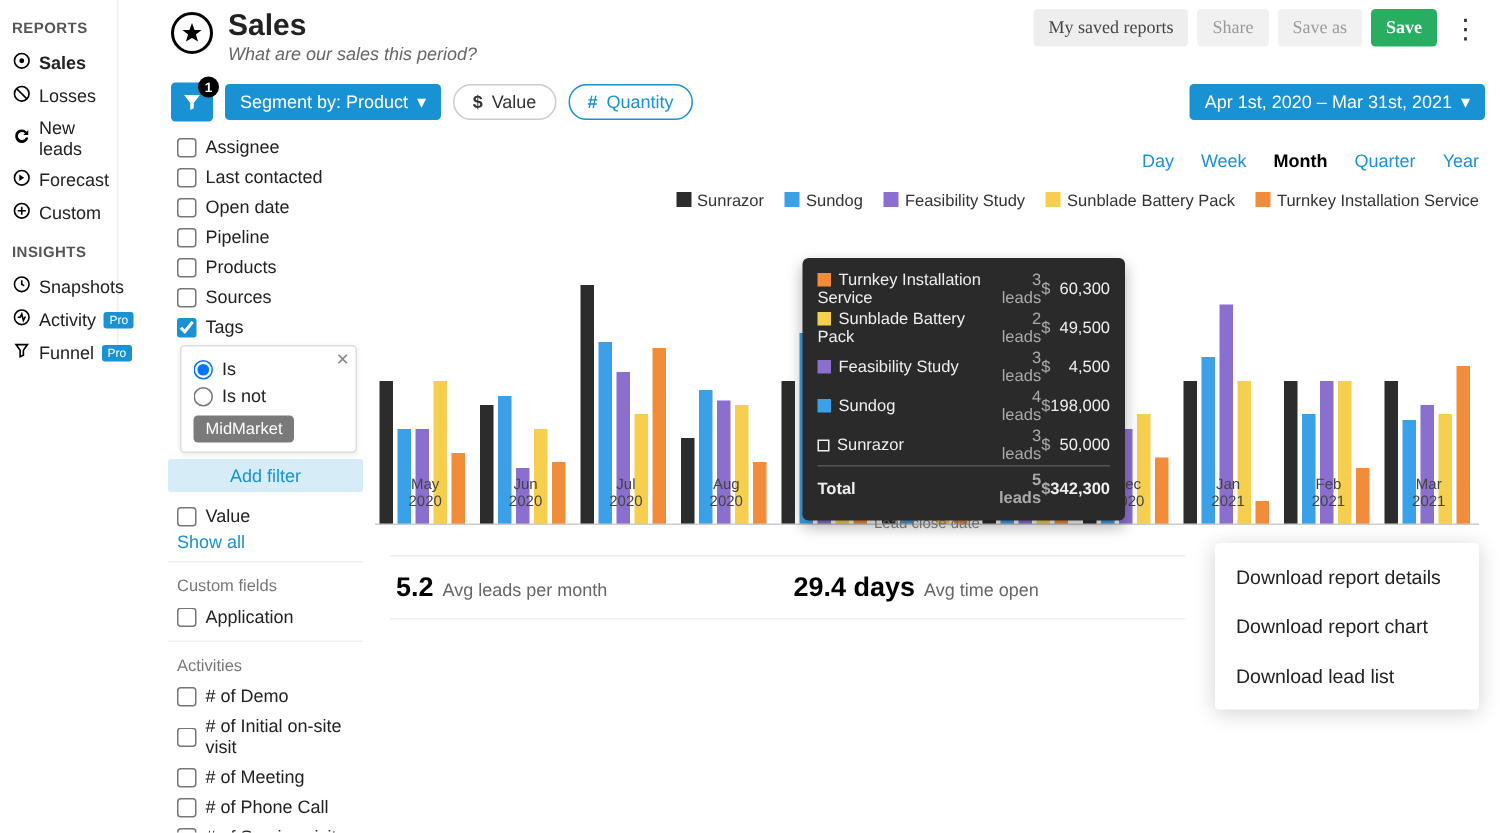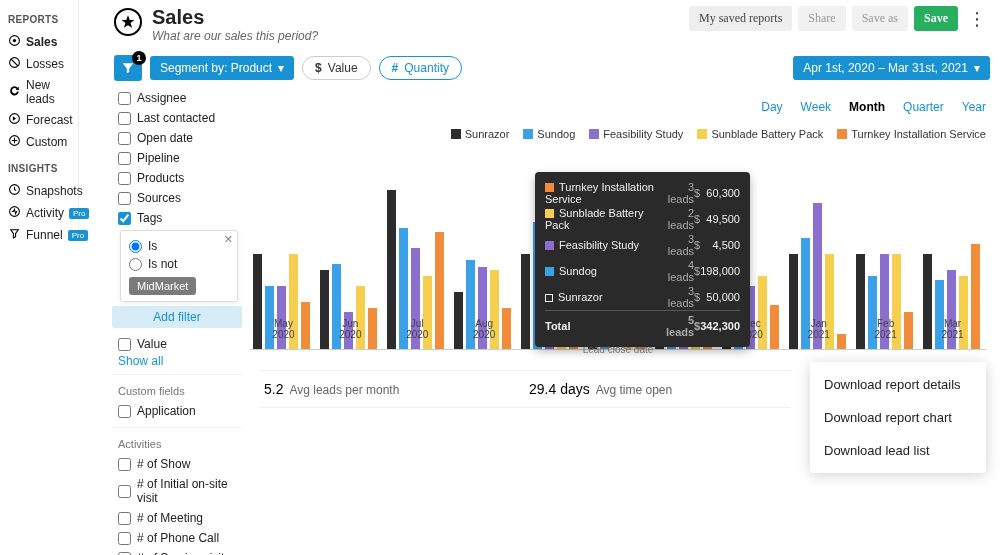--- a/index.html
+++ b/index.html
@@ -71,21 +71,21 @@
   .tooltip td { padding:1px 0;}
   .tooltip .sq { width:9px; height:9px; display:inline-block; margin-right:5px; vertical-align:-1px;}
   .tooltip .sq.outline { border:1px solid #eee; width:8px; height:8px; background:transparent;}
   .tooltip .num { text-align:right; color:#aaa;}
   .tooltip .val { text-align:right;}
   .tooltip tr.total td { border-top:1px solid #555; padding-top:3px; font-weight:600;}
 
   
   .stats { position:absolute; left:260px; right:210px; top:370px; display:flex; border-top:1px solid #eee; border-bottom:1px solid #eee;}
   .stat { flex:1; padding:10px 4px; font-size:12px; color:#666;}
-  .stat b { font-size:14px; color:#000; font-weight:400;text-align:right;}
+  .stat b { font-size:18px; color:#000; font-weight:700;text-align:right;}
 
   
   .dl-menu { position:absolute; right:14px; top:362px; width:176px; background:#fff; box-shadow:0 2px 14px rgba(0,0,0,.18); border-radius:3px; padding:6px 0; z-index:20;}
   .dl-menu div { padding:9px 14px; font-size:13px; cursor:pointer;}
 </style>
 </head>
 <body>
 
 <div class="sidebar">
   <div class="sb-heading">REPORTS</div>
@@ -253,21 +253,21 @@
       <label class="flt-chk">
         <input type="checkbox" style="">
         <span>Application</span>
       </label>
     </div>
   <hr class="divider">
   <div class="sec-title">Activities</div>
   <div id="flt-activities">
       <label class="flt-chk">
         <input type="checkbox" style="">
-        <span># of Show</span>
+        <span># of Demo</span>
       </label>
       <label class="flt-chk">
         <input type="checkbox" style="">
         <span># of Initial on-site visit</span>
       </label>
       <label class="flt-chk">
         <input type="checkbox" style="">
         <span># of Meeting</span>
       </label>
       <label class="flt-chk">

